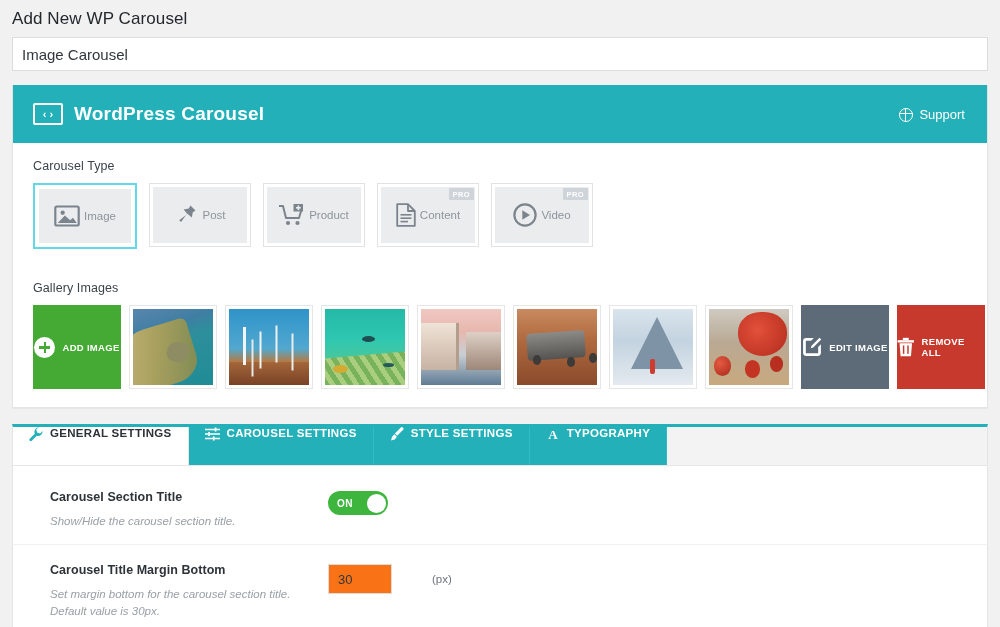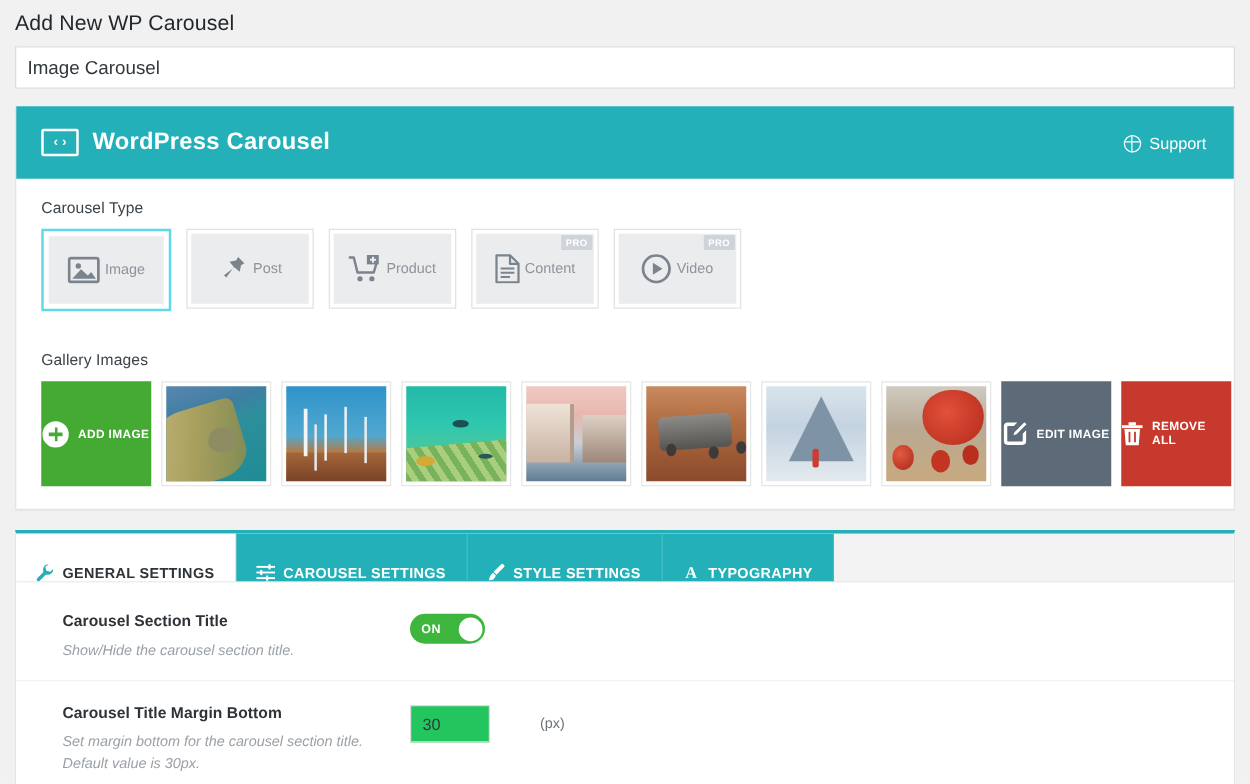--- a/index.html
+++ b/index.html
@@ -173,21 +173,21 @@
   
   .tabs-card {
     margin: 16px 12px 0 12px;
     width: 976px;
     background: #fff;
     border: 1px solid #e4e4e4;
     border-top: 3px solid #23b0b8;
   }
   .tabstrip { display: flex; background: #f3f3f3; border-bottom: 1px solid #e6e6e6; }
   .tab {
-    display: flex; align-items: flex-end; gap: 7px;
+    display: flex; align-items: flex-start; gap: 7px;
     height: 38px;
     padding: 0 16px;
     font-size: 11.5px;
     font-weight: bold;
     letter-spacing: .3px;
     color: #fff;
     background: #23b0b8;
     border-right: 1px solid #2fbcc4;
     cursor: pointer;
     white-space: nowrap;
@@ -231,21 +231,21 @@
     letter-spacing: .4px; margin-left: 9px;
   }
   .toggle .knob {
     position: absolute; right: 2.5px; top: 2.5px;
     width: 19px; height: 19px; border-radius: 50%;
     background: #fff;
   }
   .num-input {
     width: 64px; height: 30px;
     border: 1px solid #dcdcdc;
-    background: #22c55e;
+    background: #f97316;
     font-size: 13px; color: #32373c;
     padding: 0 9px;
     font-family: "Liberation Sans", sans-serif;
     outline: none; border-radius: 0;
   }
   .unit { font-size: 11.5px; color: #6c737a; margin-left: 32px; }
 
   
   .p-cliff { background: linear-gradient(160deg,#5a86ad 0%,#3f7ea3 28%,#2e8f9c 45%,#1f8c95 100%); }
   .p-cliff::before {

